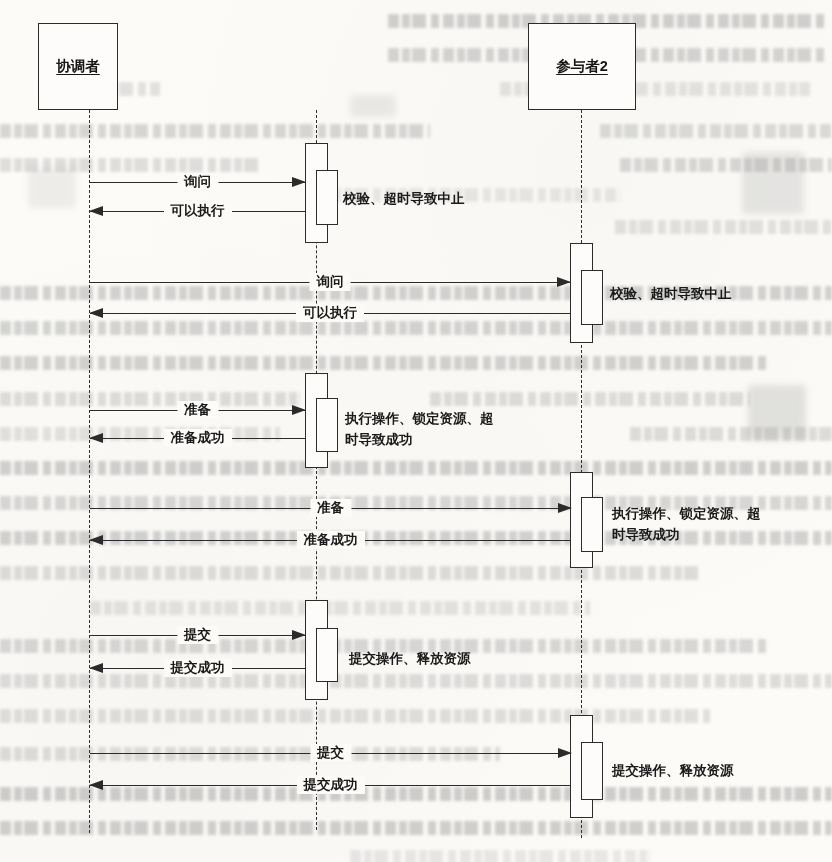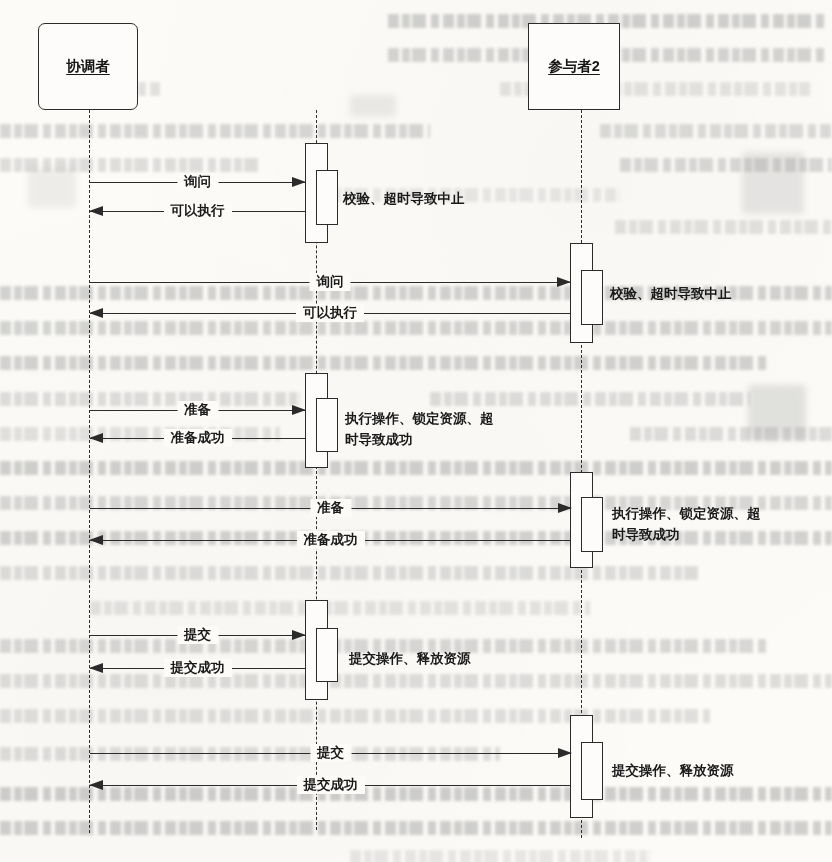--- a/index.html
+++ b/index.html
@@ -104,24 +104,24 @@
       <div class="bleed-line" style="left: 0px; top: 821px; width: 832px; opacity: 0.4;"></div>
       <div class="bleed-line" style="left: 350px; top: 850px; width: 300px; opacity: 0.18;"></div>
       <div class="bleed-blob" style="left: 742px; top: 152px; width: 62px; height: 62px; opacity: 0.22;"></div>
       <div class="bleed-blob" style="left: 748px; top: 385px; width: 58px; height: 55px; opacity: 0.26;"></div>
       <div class="bleed-blob" style="left: 28px; top: 168px; width: 48px; height: 40px; opacity: 0.15;"></div>
       <div class="bleed-blob" style="left: 350px; top: 95px; width: 46px; height: 22px; opacity: 0.18;"></div>
     </div>
 
   <div id="diagram">
 
-    <div class="head" style="left:38px;width:100px;border-radius:7px;">
+    <div class="head" style="left:38px;width:80px;">
       <span>协调者</span>
     </div>
-    <div class="head" style="left:528px;width:92px;">
+    <div class="head" style="left:528px;width:108px;">
       <span>参与者2</span>
     </div>
 
     <div class="lifeline" style="left:89px;height:723px;"></div>
     <div class="lifeline" style="left:316px;height:720px;"></div>
     <div class="lifeline" style="left:581px;height:728px;"></div>
 
     <div class="bar outer" style="left:305px;top:143px;height:100px;"></div>
     <div class="bar inner" style="left:316px;top:170px;height:55px;"></div>
     <div class="bar outer" style="left:305px;top:373px;height:95px;"></div>

